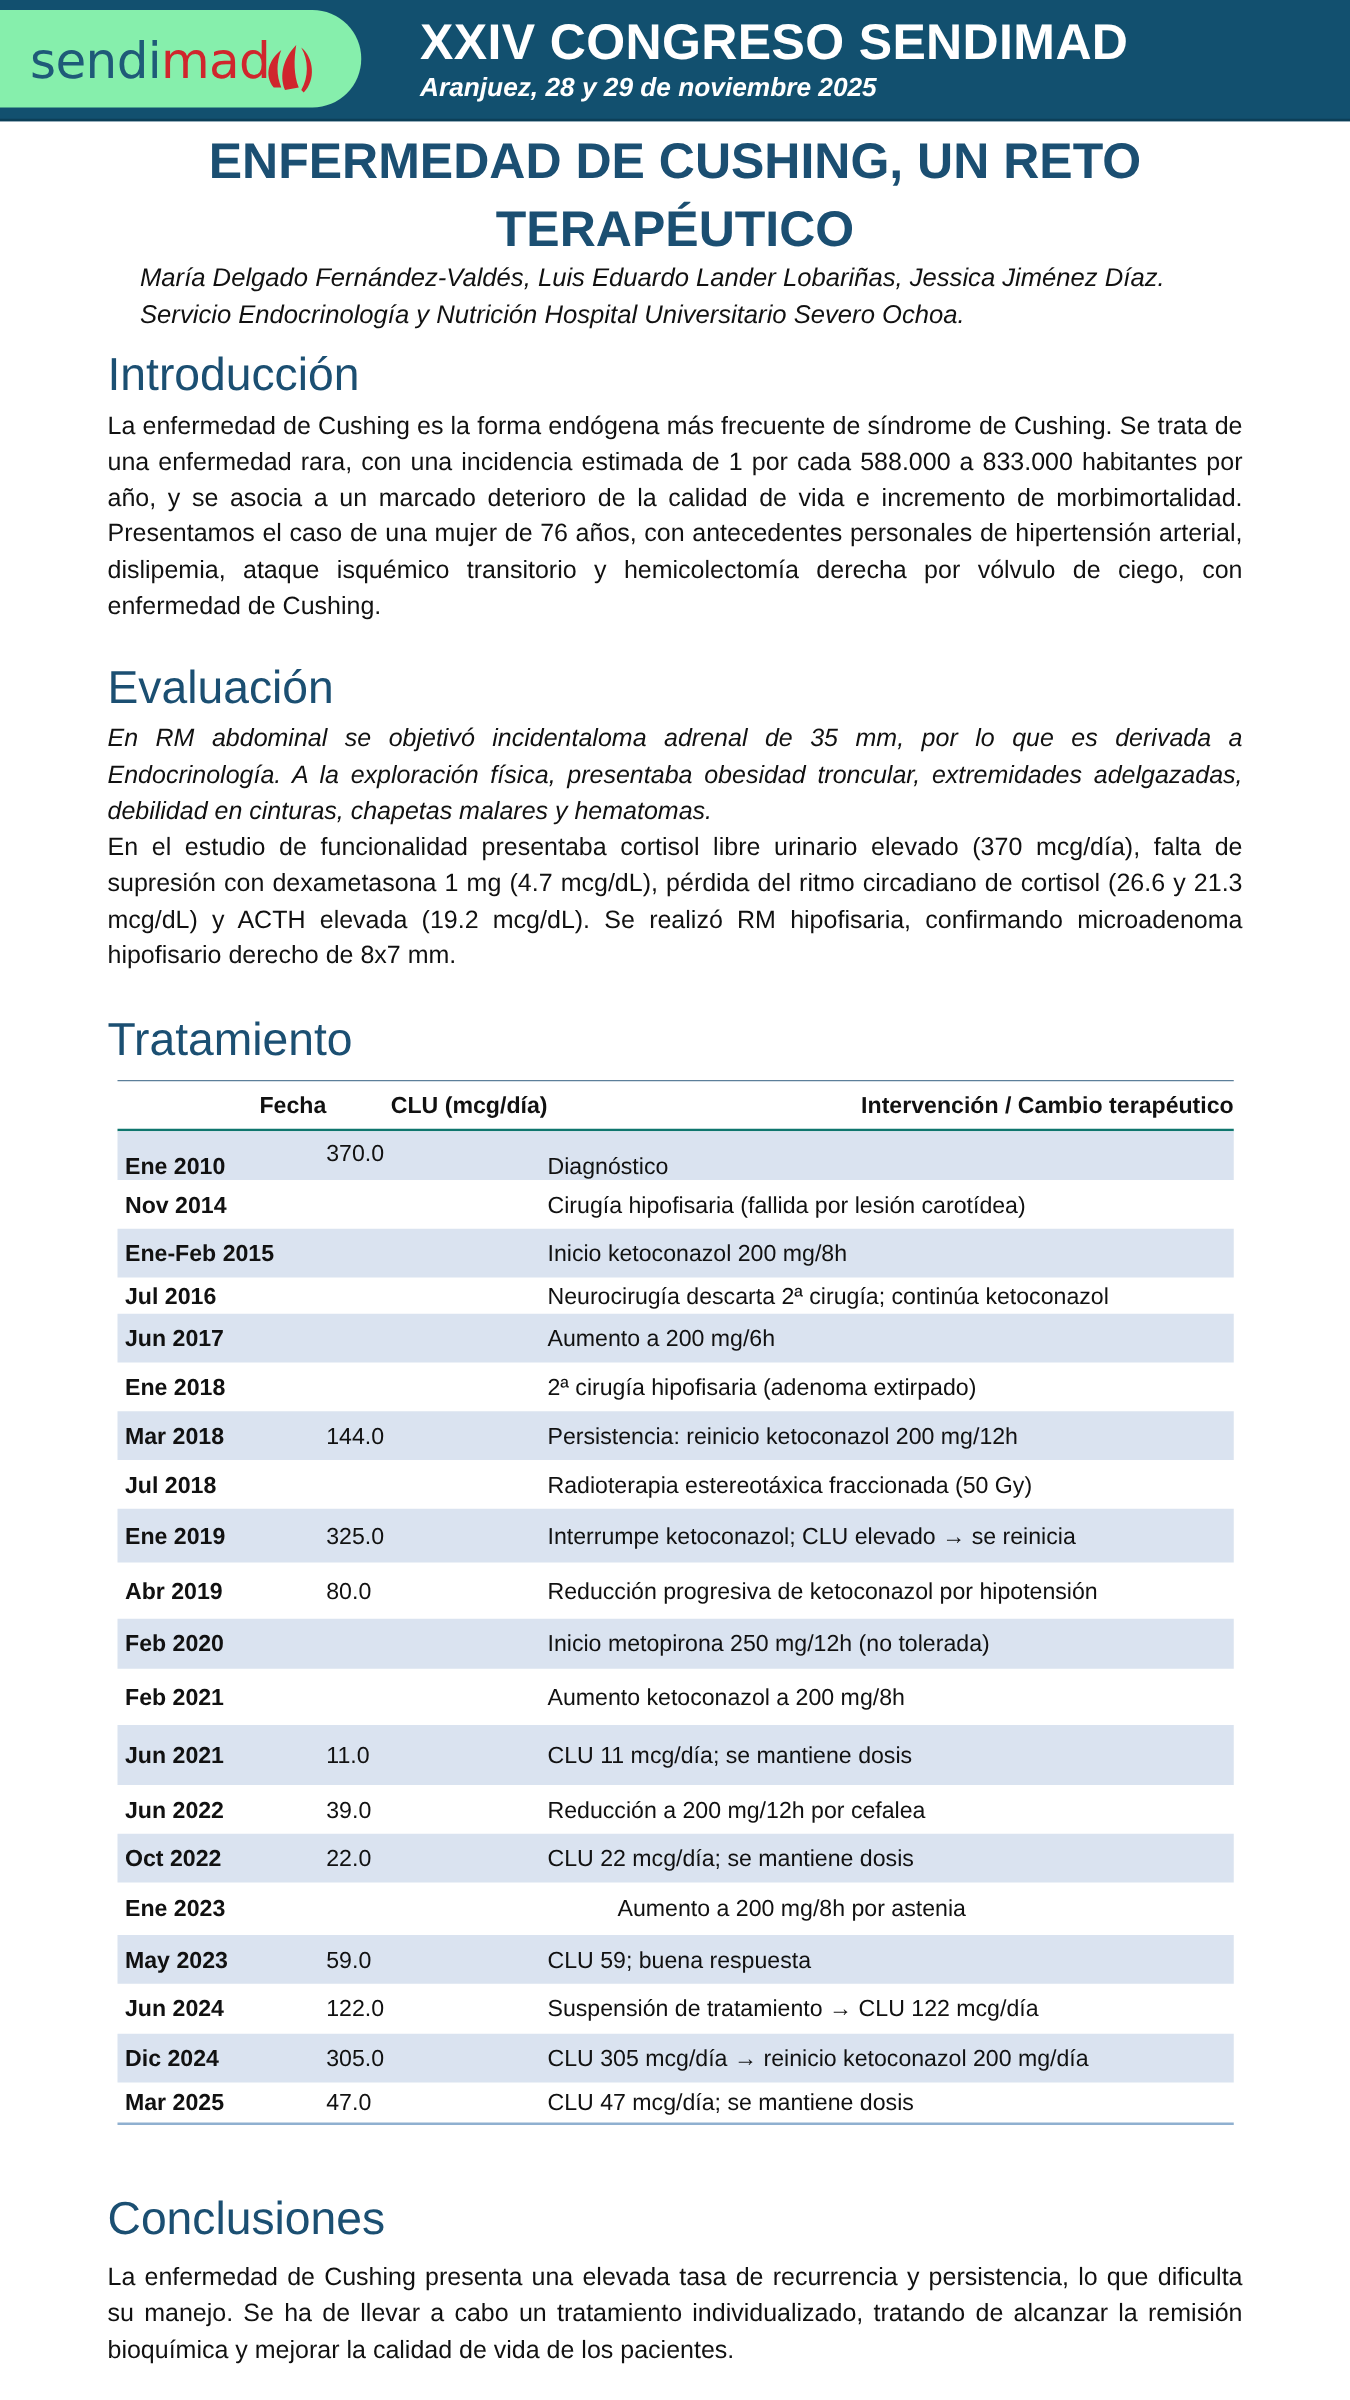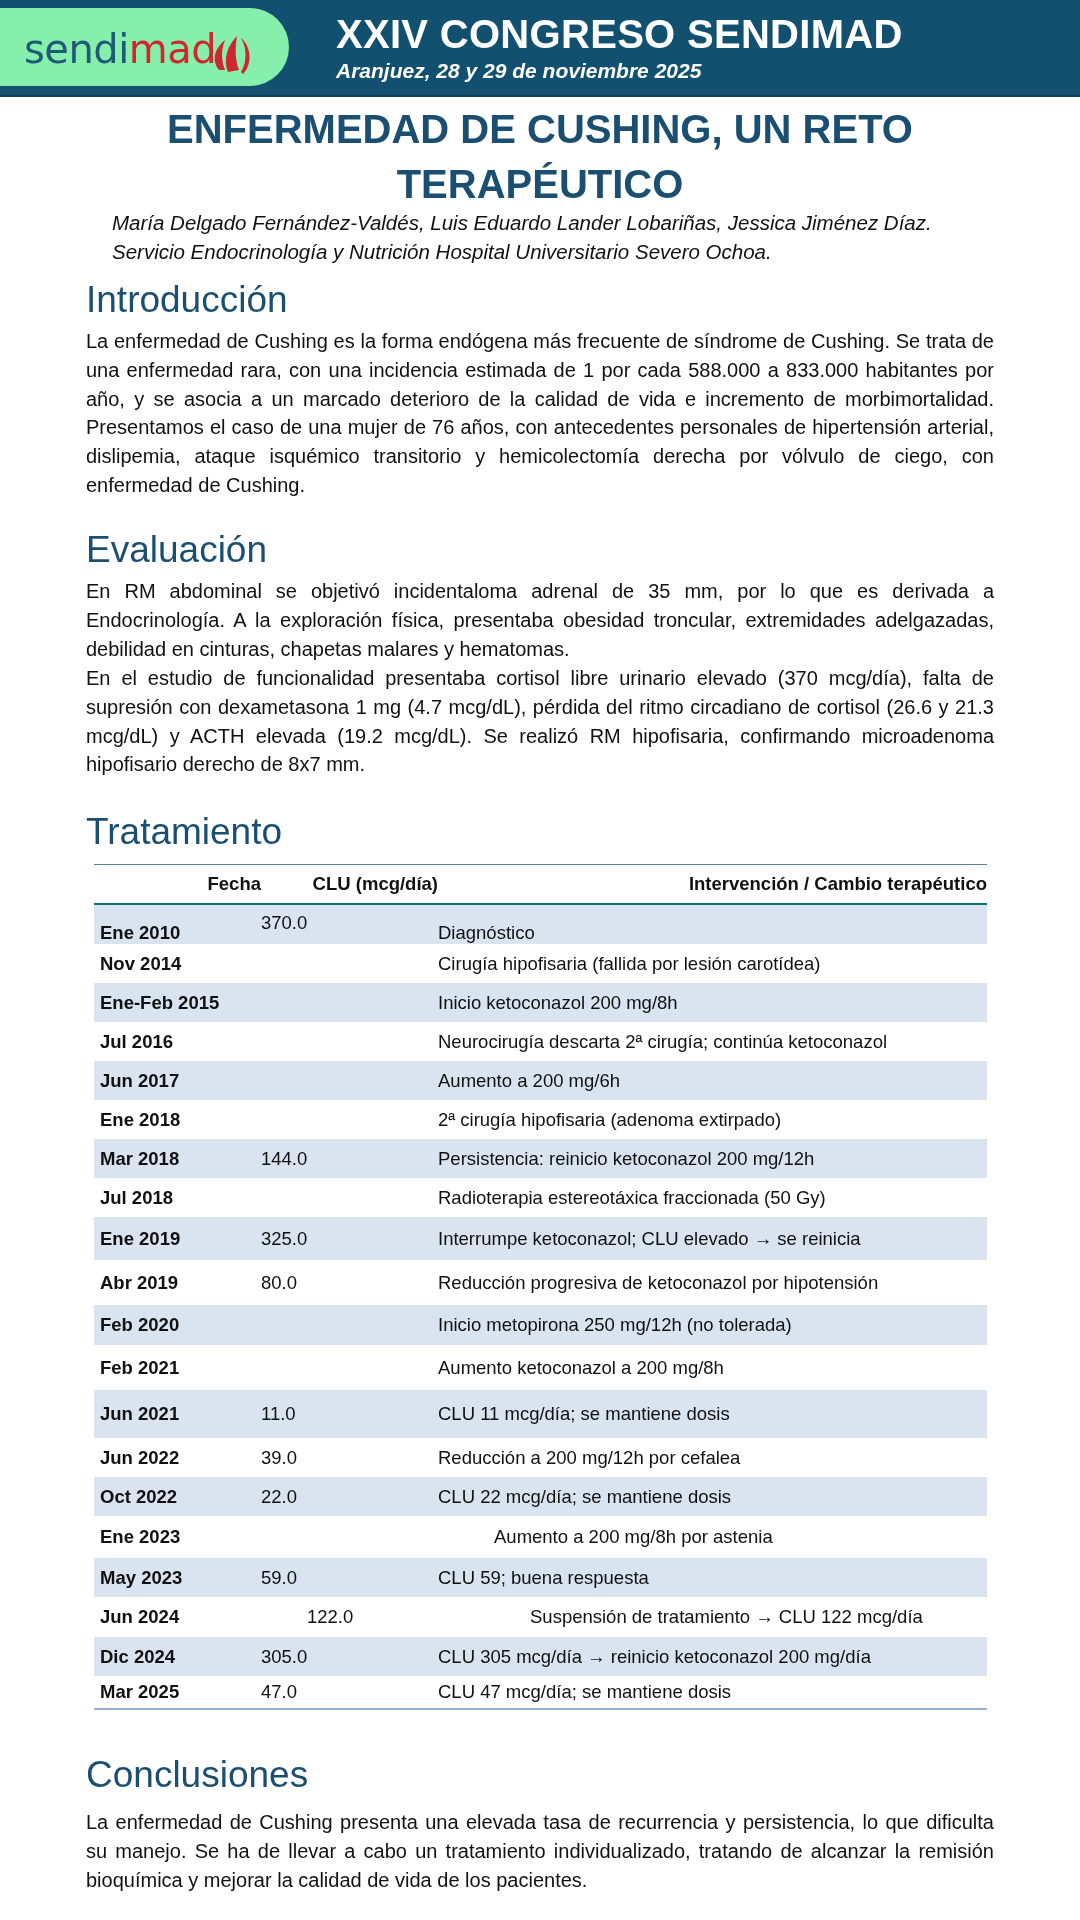--- a/index.html
+++ b/index.html
@@ -82,21 +82,21 @@
 </div>
 <div class="authors">
   <div>María Delgado Fernández-Valdés, Luis Eduardo Lander Lobariñas, Jessica Jiménez Díaz.</div>
   <div>Servicio Endocrinología y Nutrición Hospital Universitario Severo Ochoa.</div>
 </div>
 
 <h2 class="section" style="top:279px;">Introducción</h2>
 <p class="body" style="top:327px;">La enfermedad de Cushing es la forma endógena más frecuente de síndrome de Cushing. Se trata de una enfermedad rara, con una incidencia estimada de 1 por cada 588.000 a 833.000 habitantes por año,  y se asocia a un marcado deterioro de la calidad de vida e incremento de morbimortalidad. Presentamos el caso de una mujer de 76 años, con antecedentes personales de hipertensión arterial, dislipemia, ataque isquémico transitorio y hemicolectomía derecha por vólvulo de ciego, con enfermedad de Cushing.</p>
 
 <h2 class="section" style="top:529px;">Evaluación</h2>
-<p class="body" style="top:577px;">En RM abdominal se objetivó incidentaloma adrenal de 35 mm, por lo que es derivada a Endocrinología. A la exploración física, presentaba obesidad troncular, extremidades adelgazadas, debilidad en cinturas, chapetas malares y hematomas.</p>
+<p class="body" style="top:577px;font-style:italic;">En RM abdominal se objetivó incidentaloma adrenal de 35 mm, por lo que es derivada a Endocrinología. A la exploración física, presentaba obesidad troncular, extremidades adelgazadas, debilidad en cinturas, chapetas malares y hematomas.</p>
 <p class="body" style="top:664px;">En el estudio de funcionalidad presentaba cortisol libre urinario elevado (370 mcg/día), falta de supresión con dexametasona 1 mg (4.7 mcg/dL), pérdida del ritmo circadiano de cortisol (26.6 y 21.3 mcg/dL) y ACTH elevada (19.2 mcg/dL). Se realizó RM hipofisaria, confirmando microadenoma hipofisario derecho de 8x7 mm.</p>
 
 <h2 class="section" style="top:811px;">Tratamiento</h2>
 <div class="table">
   <div class="row head">
     <div class="c1">Fecha</div>
     <div class="c2">CLU (mcg/día)</div>
     <div class="c3">Intervención / Cambio terapéutico</div>
   </div>
   <div id="table-body">
@@ -108,21 +108,21 @@
       <div class="row" style="height: 39px;">
         <div class="c1">Nov 2014</div>
         <div class="c2"></div>
         <div class="c3">Cirugía hipofisaria (fallida por lesión carotídea)</div>
       </div>
       <div class="row striped" style="height: 39px;">
         <div class="c1">Ene-Feb 2015</div>
         <div class="c2"></div>
         <div class="c3">Inicio ketoconazol 200 mg/8h</div>
       </div>
-      <div class="row" style="height: 39px;">
+      <div class="row" style="height: 29px;">
         <div class="c1">Jul 2016</div>
         <div class="c2"></div>
         <div class="c3">Neurocirugía descarta 2ª cirugía; continúa ketoconazol</div>
       </div>
       <div class="row striped" style="height: 39px;">
         <div class="c1">Jun 2017</div>
         <div class="c2"></div>
         <div class="c3">Aumento a 200 mg/6h</div>
       </div>
       <div class="row" style="height: 39px;">
@@ -178,21 +178,21 @@
       <div class="row" style="height: 42px; gap: 28px;">
         <div class="c1">Ene 2023</div>
         <div class="c2"></div>
         <div class="c3">Aumento a 200 mg/8h por astenia</div>
       </div>
       <div class="row striped" style="height: 39px;">
         <div class="c1">May 2023</div>
         <div class="c2">59.0</div>
         <div class="c3">CLU 59; buena respuesta</div>
       </div>
-      <div class="row" style="height: 40px; gap: 46px;">
+      <div class="row" style="height: 40px;">
         <div class="c1">Jun 2024</div>
         <div class="c2">122.0</div>
         <div class="c3">Suspensión de tratamiento → CLU 122 mcg/día</div>
       </div>
       <div class="row striped" style="height: 39px;">
         <div class="c1">Dic 2024</div>
         <div class="c2">305.0</div>
         <div class="c3">CLU 305 mcg/día → reinicio ketoconazol 200 mg/día</div>
       </div>
       <div class="row" style="height: 32px;">

